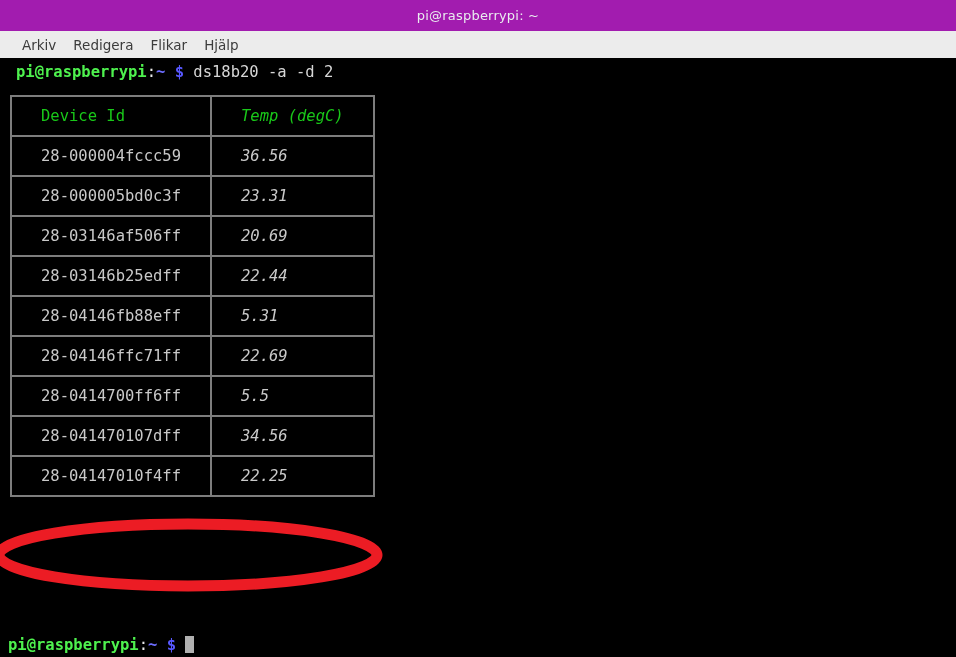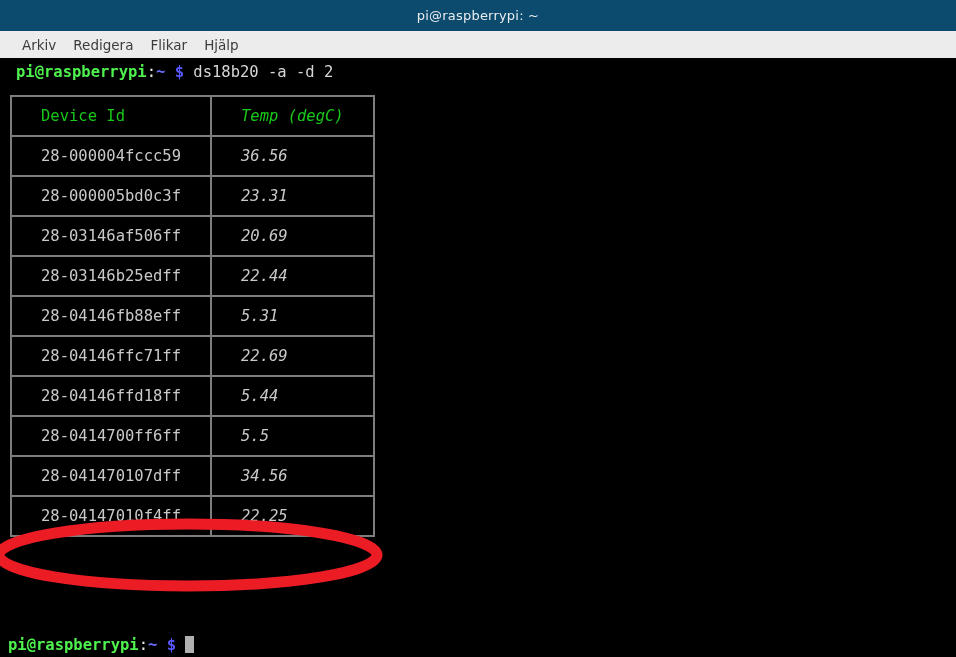--- a/index.html
+++ b/index.html
@@ -21,21 +21,21 @@
     background: #000000;
     overflow: hidden;
   }
 
   
   #titlebar {
     position: absolute;
     left: 0; top: 0;
     width: 956px;
     height: 31px;
-    background: #0c4a6e;
+    background: #a21caf;
     display: flex;
     align-items: center;
     justify-content: center;
   }
   #titlebar-text {
     color: #e9ecef;
     font-family: "DejaVu Sans", sans-serif;
     font-size: 13px;
     letter-spacing: 0.2px;
     white-space: nowrap;
@@ -185,24 +185,20 @@
           </tr>
           <tr>
             <td class="col-id">28-04146fb88eff</td>
             <td class="col-temp">5.31</td>
           </tr>
           <tr>
             <td class="col-id">28-04146ffc71ff</td>
             <td class="col-temp">22.69</td>
           </tr>
           <tr>
-            <td class="col-id">28-04146ffd18ff</td>
-            <td class="col-temp">5.44</td>
-          </tr>
-          <tr>
             <td class="col-id">28-0414700ff6ff</td>
             <td class="col-temp">5.5</td>
           </tr>
           <tr>
             <td class="col-id">28-041470107dff</td>
             <td class="col-temp">34.56</td>
           </tr>
           <tr>
             <td class="col-id">28-04147010f4ff</td>
             <td class="col-temp">22.25</td>

